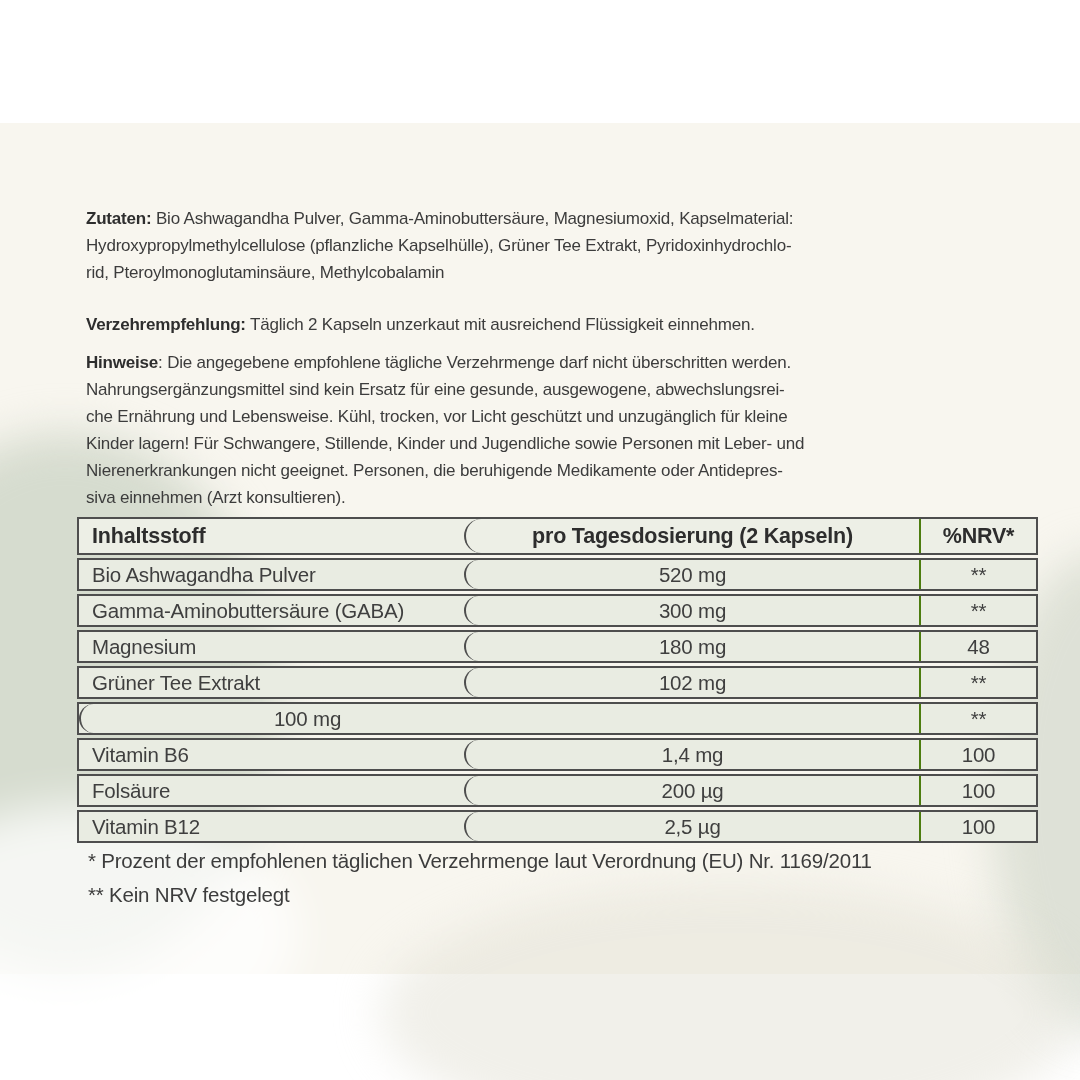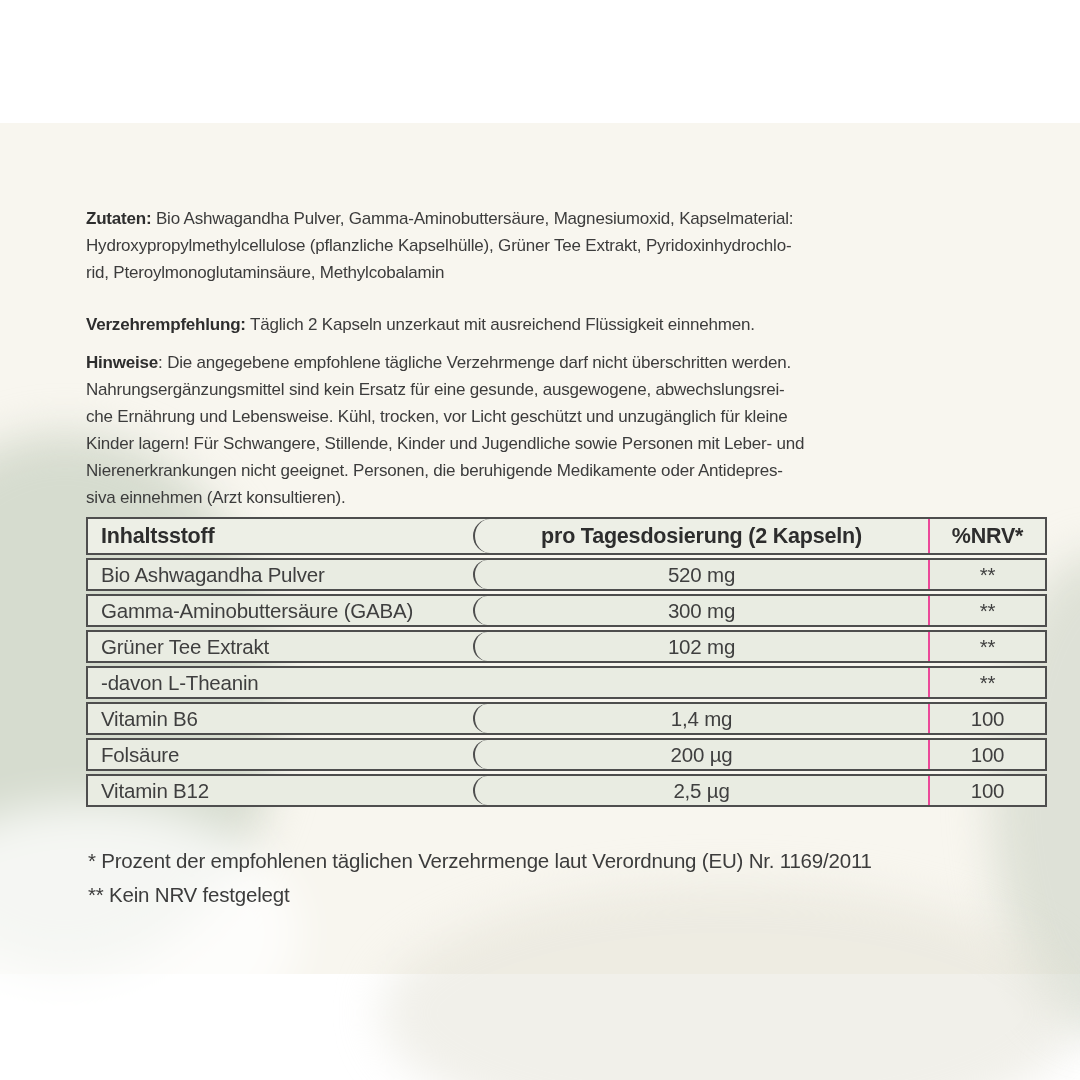--- a/index.html
+++ b/index.html
@@ -46,21 +46,21 @@
     white-space: pre;
     color: #3c3c3c;
   }
   .para b { color: #2e2e2e; }
   .p-zutaten  { top: 197px; }
   .p-verzehr  { top: 303px; }
   .p-hinweise { top: 341px; }
 
   .ntable {
     position: absolute;
-    left: 86px; top: 517px;
+    left: 77px; top: 517px;
     width: 961px;
   }
   .trow {
     display: flex;
     box-sizing: border-box;
     border: 2px solid #4e4e4e;
     background: #e9ece2;
     margin-bottom: 3px;
   }
   .trow.header {
@@ -78,21 +78,21 @@
   }
   .cell {
     display: flex;
     align-items: center;
     box-sizing: border-box;
     letter-spacing: -0.2px;
     overflow: hidden;
   }
   .c-name { width: 385px; padding-left: 13px; }
   .c-dose { width: 455px; justify-content: center; border-left: 2px solid #4e4e4e; border-radius: 17px; }
-  .c-nrv  { width: 117px; justify-content: center; border-left: 2px solid #ec4899; }
+  .c-nrv  { width: 117px; justify-content: center; border-left: 2px solid #4d7c0f; }
 
   .footnote {
     position: absolute;
     left: 88px;
     margin: 0;
     font-size: 20.5px;
     letter-spacing: -0.2px;
     color: #3c3c3c;
     white-space: pre;
   }
@@ -136,26 +136,31 @@
         <div class="cell c-name">Bio Ashwagandha Pulver</div>
         <div class="cell c-dose">520 mg</div>
         <div class="cell c-nrv">**</div>
       </div>
       <div class="trow data">
         <div class="cell c-name">Gamma-Aminobuttersäure (GABA)</div>
         <div class="cell c-dose">300 mg</div>
         <div class="cell c-nrv">**</div>
       </div>
       <div class="trow data">
+        <div class="cell c-name">Magnesium</div>
+        <div class="cell c-dose">180 mg</div>
+        <div class="cell c-nrv">48</div>
+      </div>
+      <div class="trow data">
         <div class="cell c-name">Grüner Tee Extrakt</div>
         <div class="cell c-dose">102 mg</div>
         <div class="cell c-nrv">**</div>
       </div>
       <div class="trow data">
-        <div class="cell c-name">-davon L-Theanin</div>
+        <div class="cell c-dose">100 mg</div>
         <div class="cell c-nrv">**</div>
       </div>
       <div class="trow data">
         <div class="cell c-name">Vitamin B6</div>
         <div class="cell c-dose">1,4 mg</div>
         <div class="cell c-nrv">100</div>
       </div>
       <div class="trow data">
         <div class="cell c-name">Folsäure</div>
         <div class="cell c-dose">200 µg</div>

